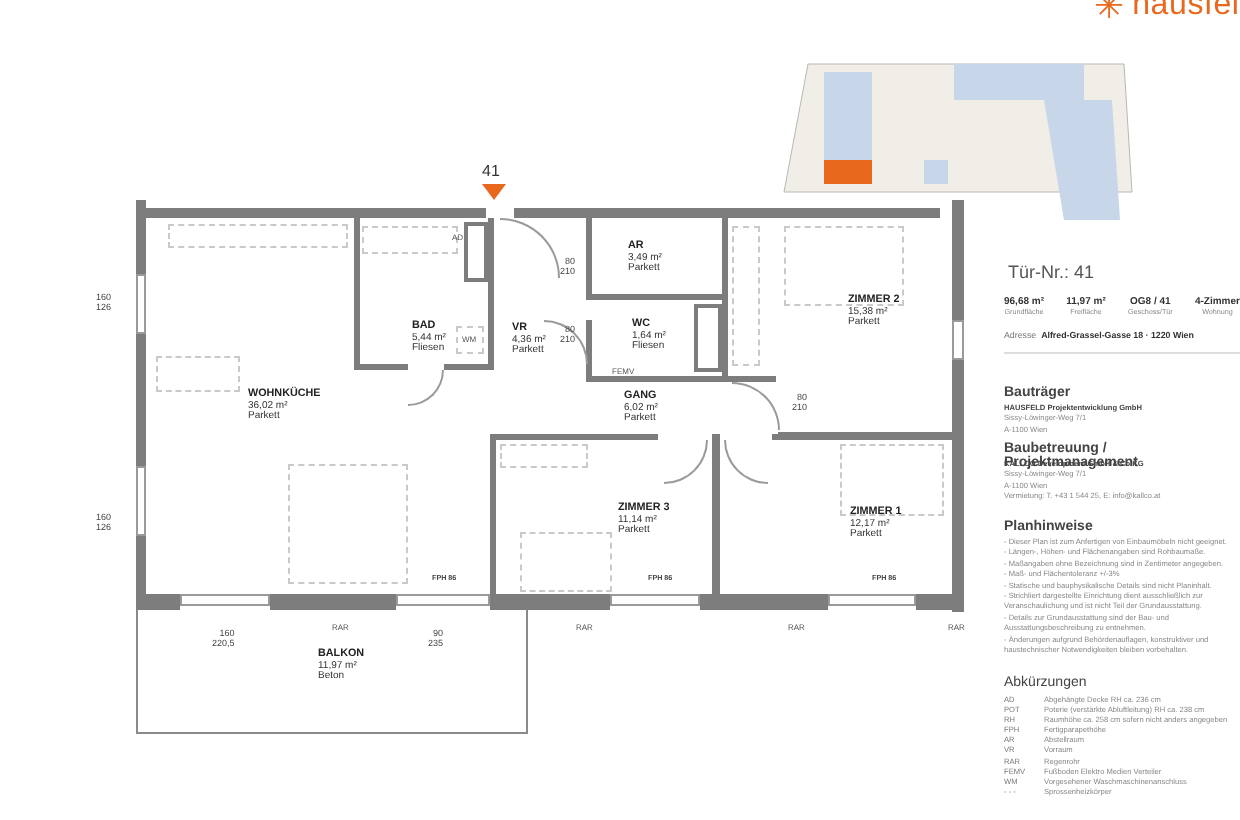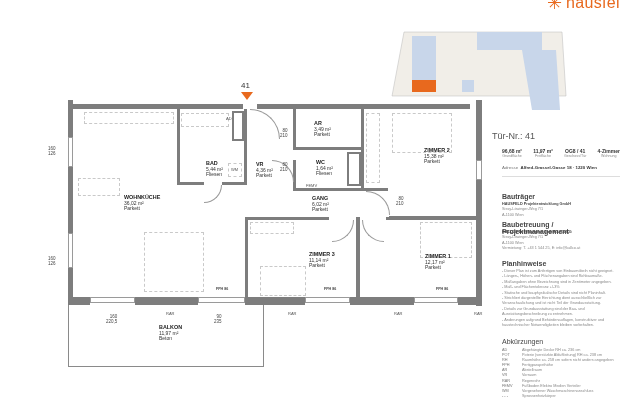--- a/index.html
+++ b/index.html
@@ -24,21 +24,21 @@
   .entry-arrow { position: absolute; left: 197px; top: 92px; width: 0; height: 0;
     border-left: 6px solid transparent; border-right: 6px solid transparent; border-top: 8px solid #e8691e; }
 
   
   .logo { position: absolute; left: 107px; top: -6px; display: flex; align-items: center; gap: 4px; }
   .logo-star { color: #e8691e; font-size: 18px; line-height: 18px; }
   .logo-text { font-size: 16px; color: #e8691e; letter-spacing: 0.3px; }
   .site { position: absolute; left: 186px; top: 30px; }
   .title { position: absolute; left: 62px; top: 113px; font-size: 14px; font-weight: bold; color: #3a3a3a; letter-spacing: 0.2px; }
   .title .light { font-weight: normal; color: #555; }
-  .door-no { position: absolute; left: 52px; top: 131px; font-size: 9px; color: #555; }
+  .door-no { position: absolute; left: 64px; top: 131px; font-size: 9px; color: #555; }
   .facts { position: absolute; left: 62px; top: 148px; width: 118px; display: flex; justify-content: space-between; }
   .fact { text-align: center; }
   .fact .v { font-size: 5px; font-weight: bold; color: #333; }
   .fact .l { font-size: 3.6px; color: #888; }
   .addr { position: absolute; left: 62px; top: 165px; font-size: 4.4px; color: #777; }
   .addr b { color: #333; }
   .hr { position: absolute; left: 62px; top: 176px; width: 118px; height: 1px; background: #ddd; }
   .h { position: absolute; left: 62px; font-size: 7px; font-weight: bold; color: #444; }
   .p { position: absolute; left: 62px; font-size: 3.8px; line-height: 5.4px; color: #888; width: 118px; }
   .p b { color: #444; }

